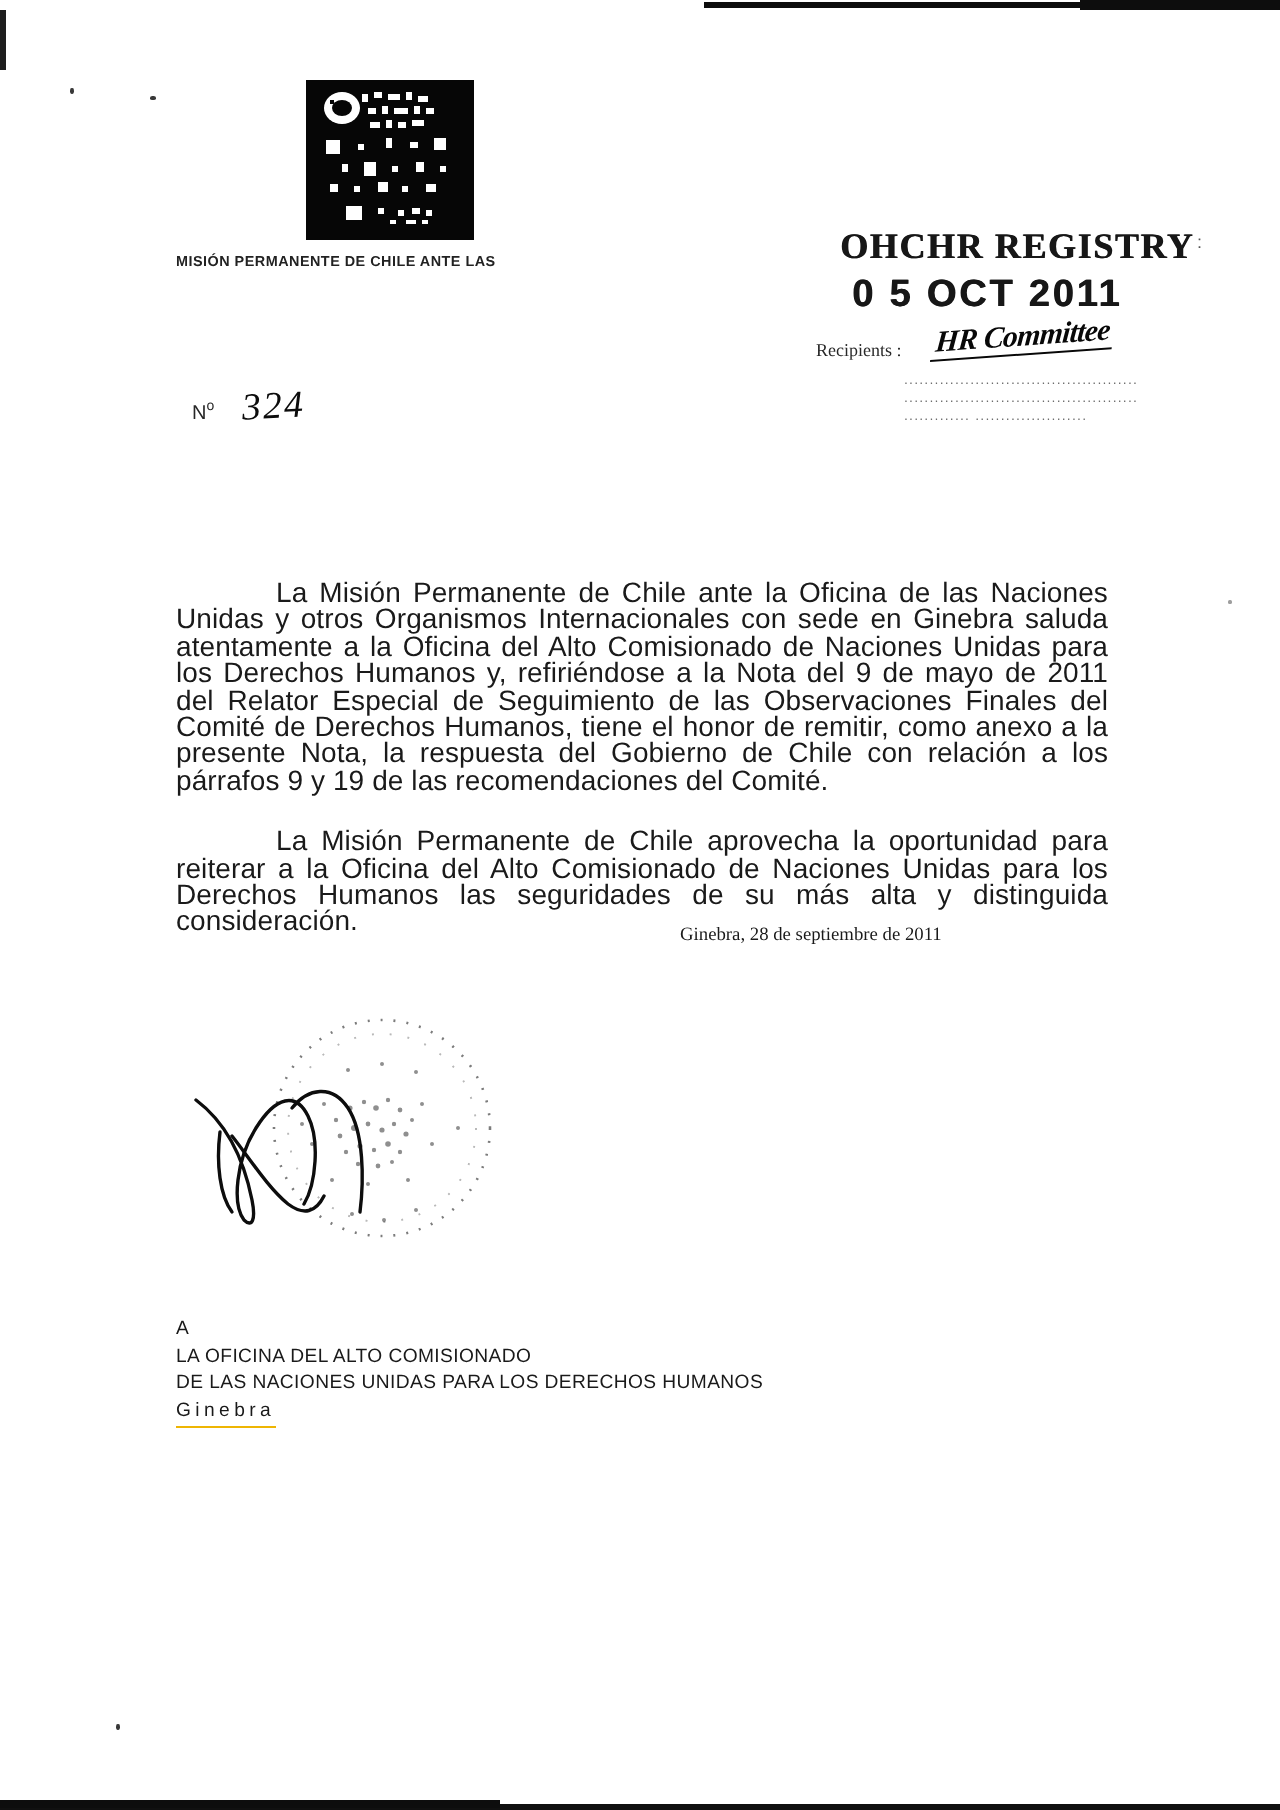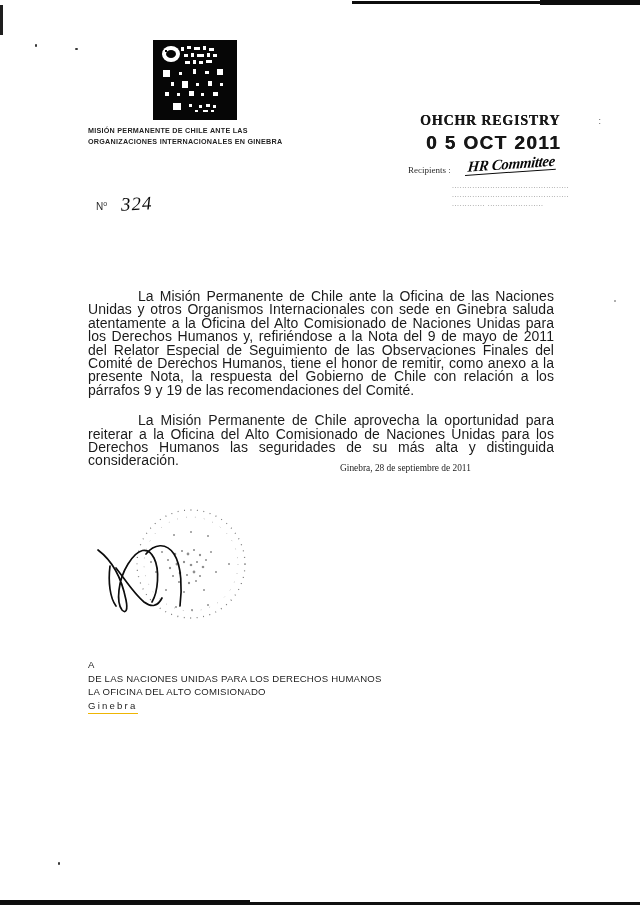--- a/index.html
+++ b/index.html
@@ -119,21 +119,21 @@
   
   .stamp {
     position: absolute;
     left: 408px;
     top: 113px;
     width: 205px;
     color: #1b1b1b;
   }
   .stamp-title {
     font-family: "Liberation Serif", serif;
-    font-size: 14px;
+    font-size: 18px;
     font-weight: bold;
     letter-spacing: 0.8px;
     text-align: left;
     padding-left: 12px;
     text-shadow: 0.35px 0 0 currentColor;
   }
   .stamp-dot-tr {
     position: absolute;
     right: 12px;
     top: 3px;
@@ -308,21 +308,20 @@
       </g>
       <g fill="#0b0b0b">
         <ellipse cx="20" cy="16" rx="5" ry="4"></ellipse>
         <rect x="14" y="12" width="2" height="2"></rect>
       </g>
     </svg>
   </div>
 
   <div class="letterhead-text">
     <div>MISIÓN PERMANENTE DE CHILE ANTE LAS</div>
-    <div>ORGANIZACIONES INTERNACIONALES EN GINEBRA</div>
   </div>
 
   <div class="ref-row">
     <span class="ref-label"><span>N</span><sup>o</sup></span>
     <span class="ref-value">324</span>
   </div>
 
   <div class="stamp">
     <div class="stamp-title">OHCHR REGISTRY</div>
     <div class="stamp-dot-tr">:</div>
@@ -394,18 +393,18 @@
         <path d="M2 48 C 18 60, 26 78, 30 98 C 32 108, 30 112, 26 108 C 20 100, 22 78, 32 62 C 42 46, 52 44, 58 56 C 64 68, 62 90, 56 100"></path>
         <path d="M20 66 C 28 76, 38 92, 48 100 C 56 106, 62 104, 66 96"></path>
         <path d="M14 64 C 12 80, 14 96, 20 104"></path>
         <path d="M50 52 C 58 42, 70 40, 78 52 C 86 64, 86 88, 84 104"></path>
       </g>
     </svg>
   </div>
 
   <div class="addressee">
     <div>A</div>
+    <div>LA OFICINA DEL ALTO COMISIONADO</div>
     <div>DE LAS NACIONES UNIDAS PARA LOS DERECHOS HUMANOS</div>
-    <div>LA OFICINA DEL ALTO COMISIONADO</div>
     <div><span class="city">Ginebra</span></div>
   </div>
 
 </div>
 
 </body></html>

